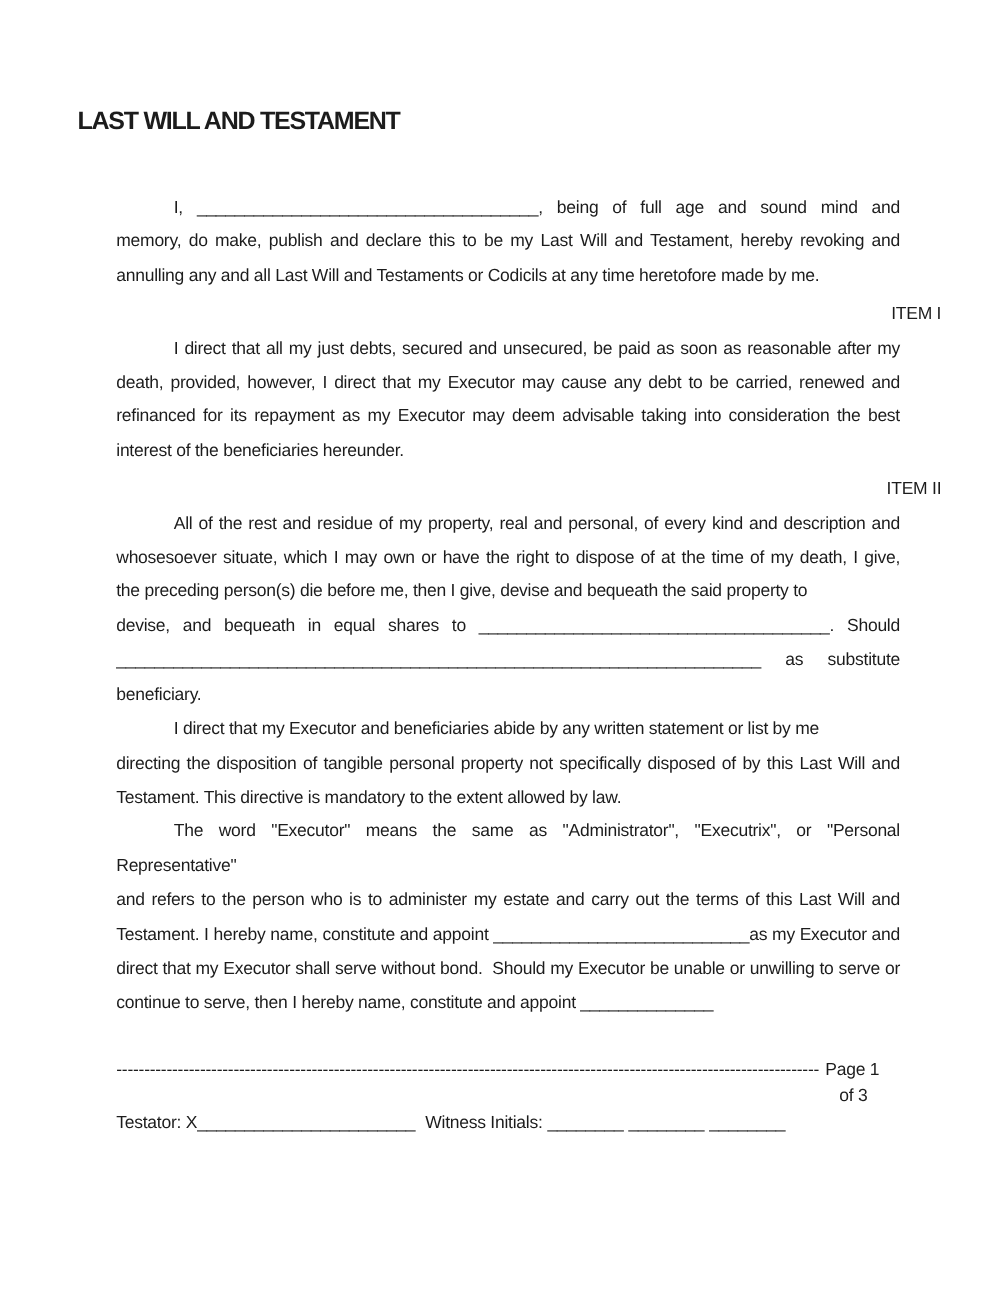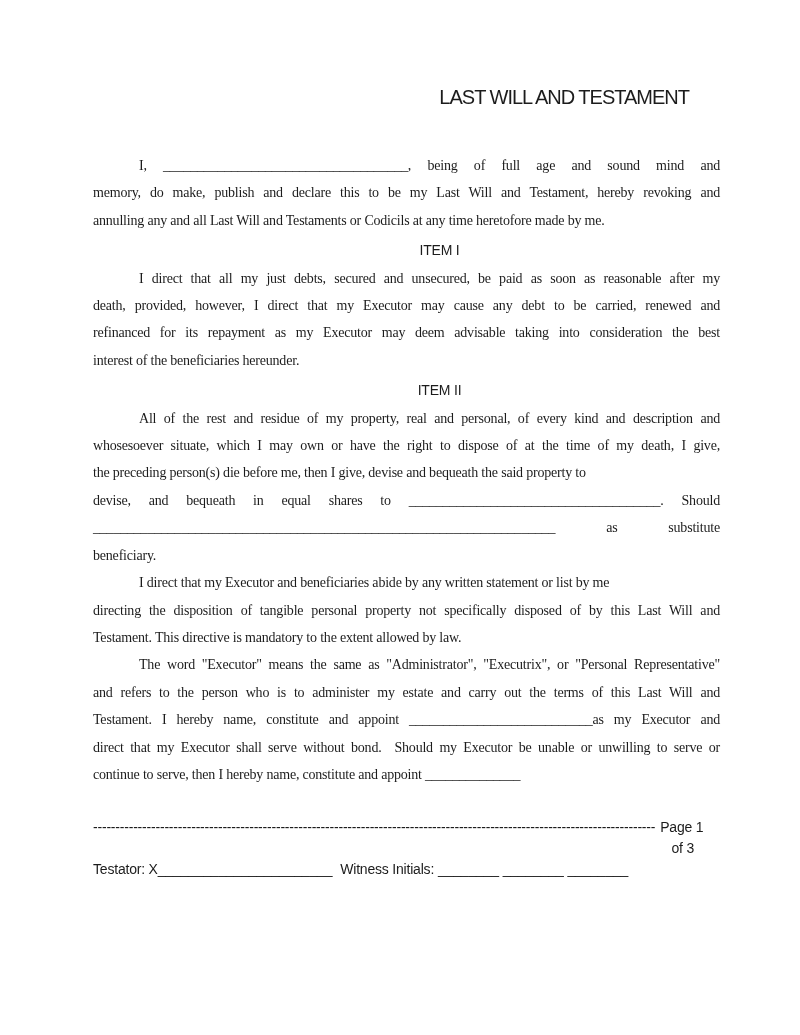--- a/index.html
+++ b/index.html
@@ -16,36 +16,36 @@
     padding: 84px 80px 0 93px;
     font-family: "Liberation Sans", "DejaVu Sans", sans-serif;
     font-size: 14px;
     line-height: 27.4px;
     letter-spacing: -0.2px;
     color: #1c1c1c;
     overflow: hidden;
   }
   .title {
     font-size: 20px;
-    font-weight: normal;
+    font-weight: bold;
     letter-spacing: -1px;
     line-height: 27px;
-    text-align: right;
+    text-align: left;
     position: relative;
     left: -31px;
     white-space: nowrap;
   }
   .p1 { margin-top: 41px; }
   .hd {
-    text-align: center;
+    text-align: right;
     position: relative;
     left: 33px;
     margin-top: 3px;
   }
-  .ln { min-height: 27.4px; font-family: Liberation Serif, serif; }
+  .ln { min-height: 27.4px; }
   .j  { text-align: justify; text-align-last: justify; text-justify: inter-word; }
   .in { text-indent: 46px; }
   .footer { margin-top: 29px; line-height: 21px; }
   .sep-line { white-space: nowrap; }
   .pg { margin-left: 5px; }
   .of-line {
     text-align: right;
     position: relative;
     left: -26px;
   }

